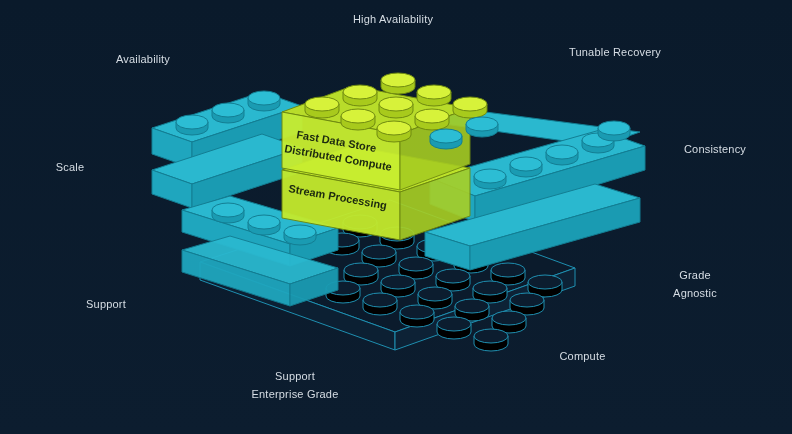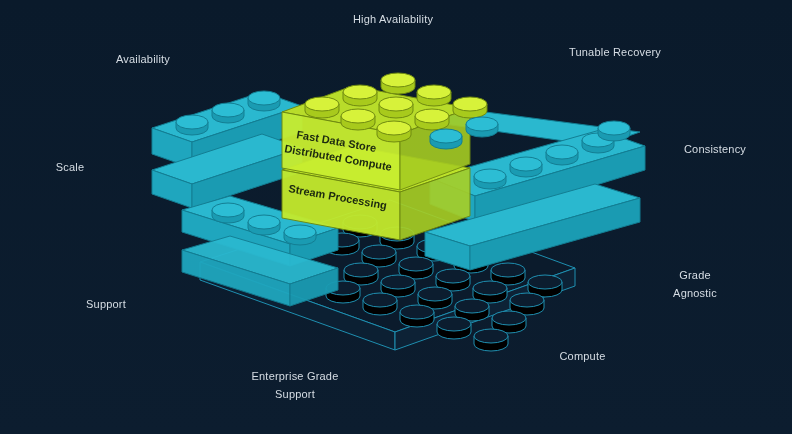--- a/index.html
+++ b/index.html
@@ -293,15 +293,15 @@
   <span>Grade</span>
   <span>Agnostic</span>
 </div>
 <div class="label" style="left:66px; top:295px; width:80px;">
   <span>Support</span>
 </div>
 <div class="label" style="left:525px; top:347px; width:115px;">
   <span>Compute</span>
 </div>
 <div class="label" style="left:220px; top:367px; width:150px;">
+  <span>Support</span>
   <span>Enterprise Grade</span>
-  <span>Support</span>
 </div>
 
 </body></html>

